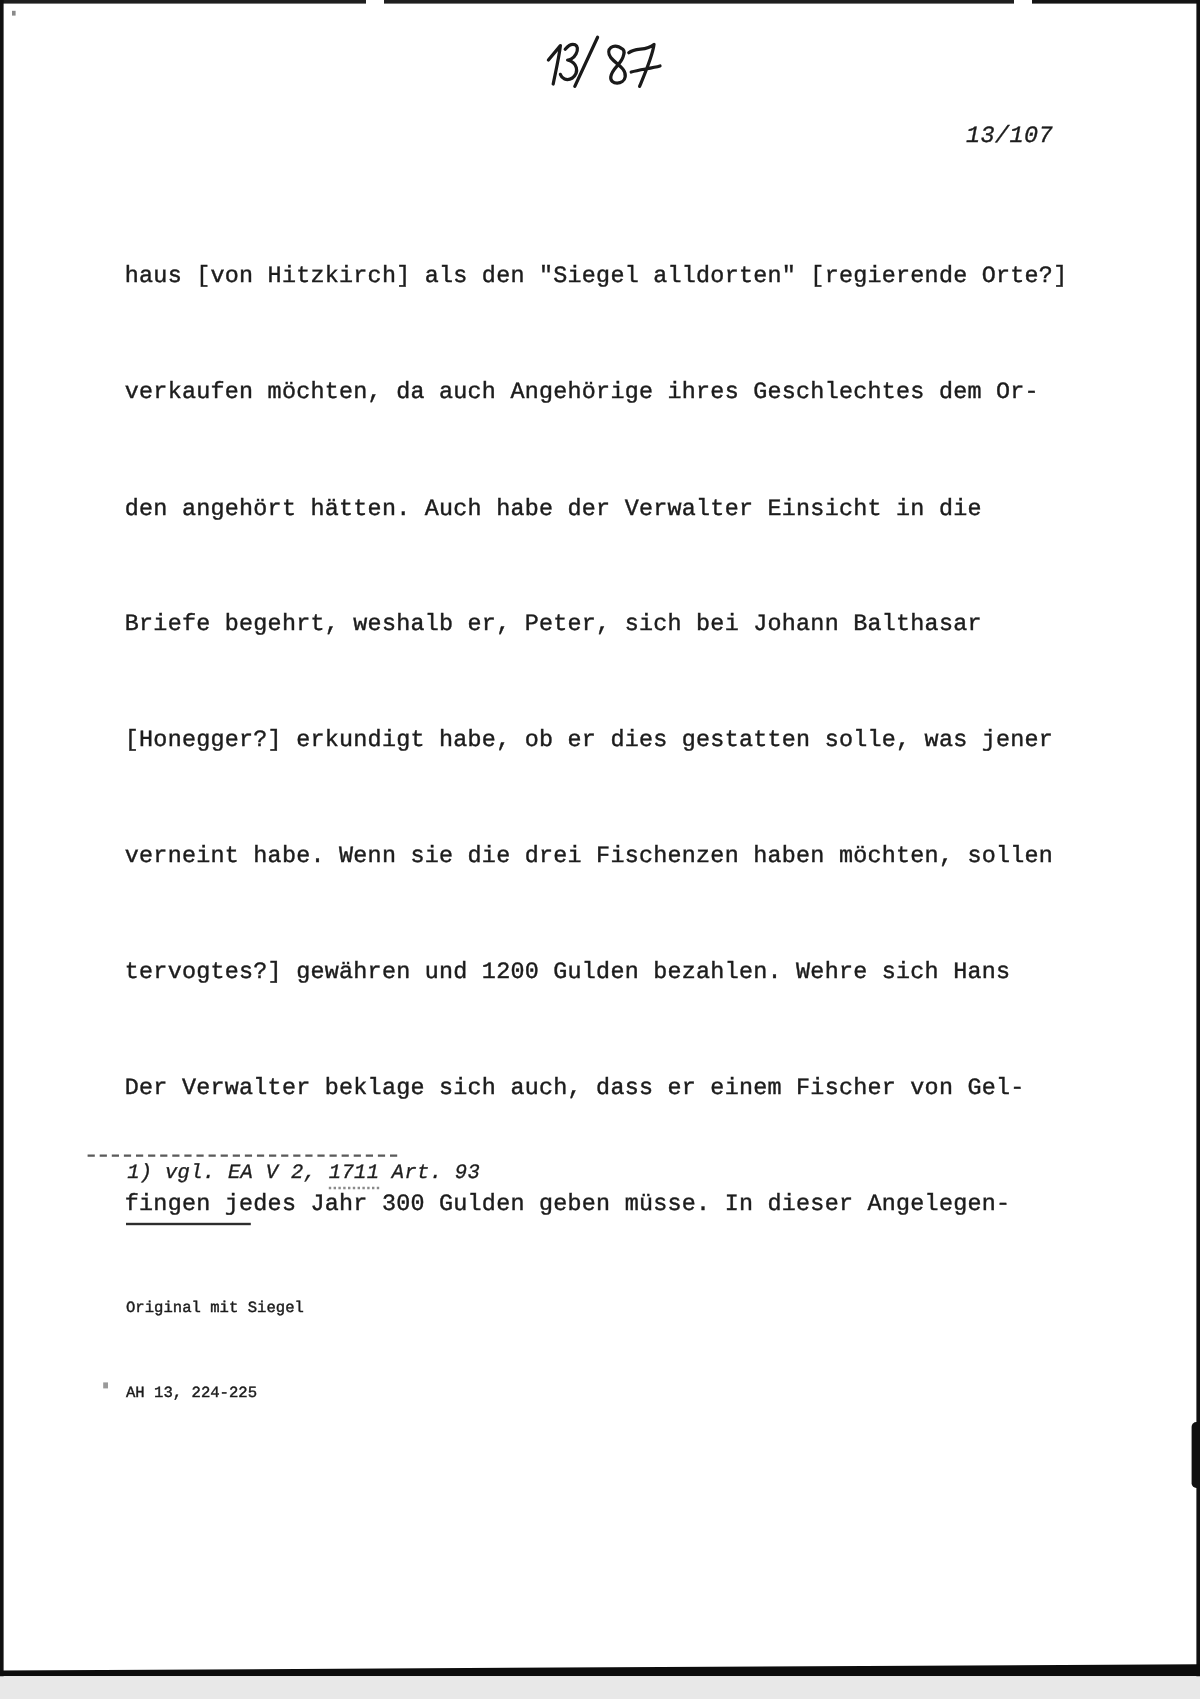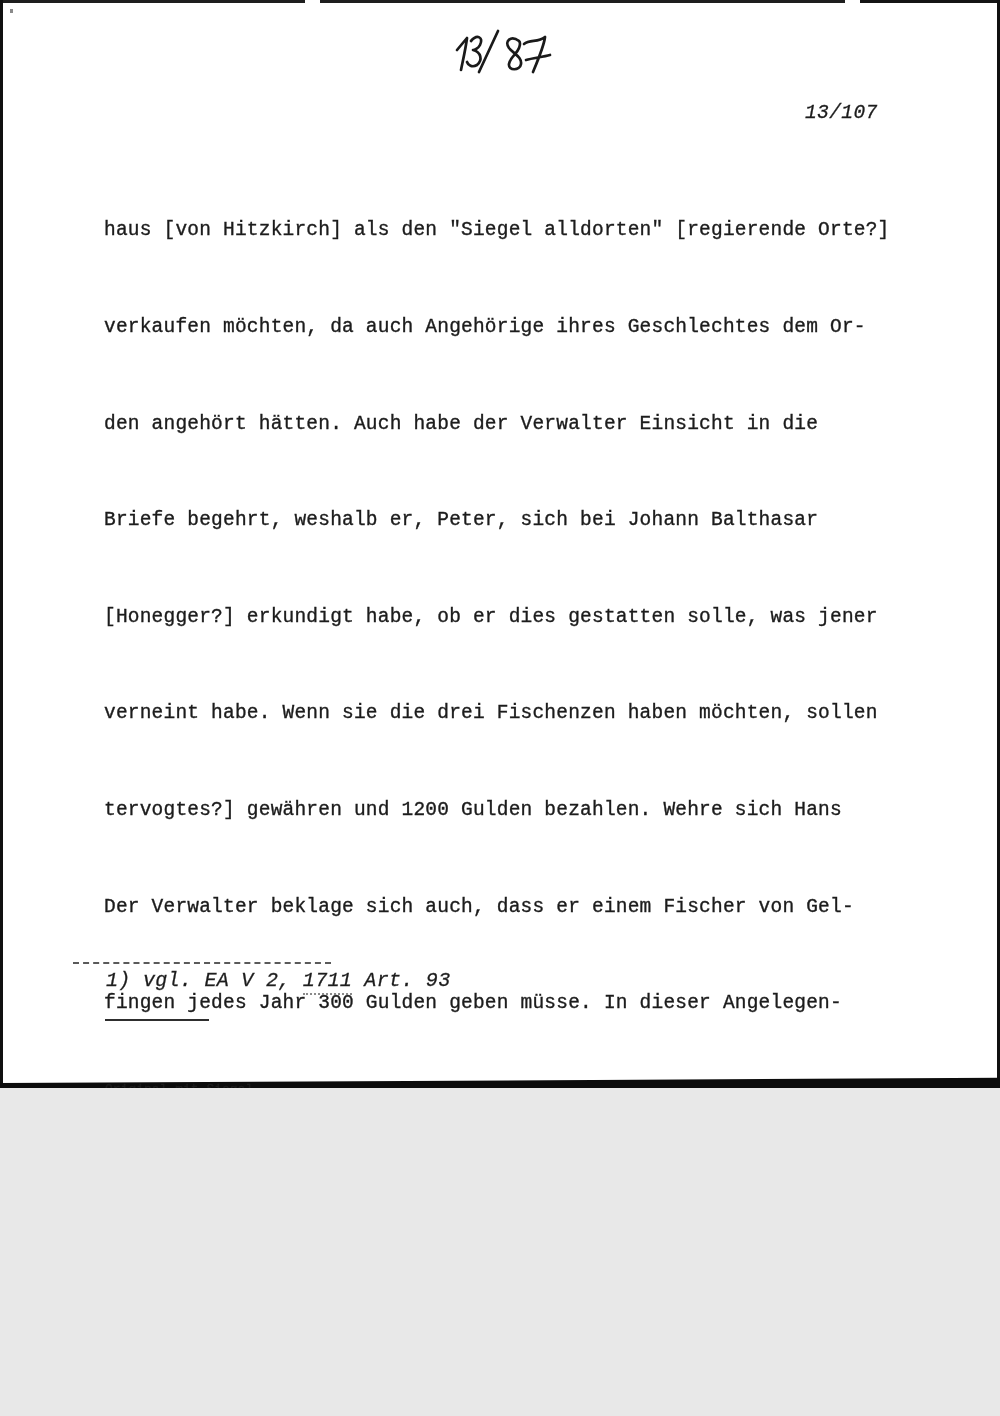--- a/index.html
+++ b/index.html
@@ -1,17 +1,17 @@
 <!DOCTYPE html>
 <html><head>
 <meta charset="utf-8">
 <style>
   html,body { margin:0; padding:0; background:#e8e8e8; }
   .page {
-    position:relative; width:1000px; height:1088px; margin:0 auto;
+    position:relative; width:1000px; height:1397px; margin:0 auto;
     background:#ffffff; overflow:hidden;
     font-family:"Liberation Mono", monospace; color:#1c1c1c;
   }
   
   .edge-top {
     position:absolute; top:0; left:0; width:1000px; height:3px;
     background:linear-gradient(90deg,
       #1e1e1e 0%, #1e1e1e 30.5%, transparent 30.5%, transparent 32%,
       #1e1e1e 32%, #1e1e1e 84.5%, transparent 84.5%, transparent 86%,
       #141414 86%, #141414 100%);
@@ -45,21 +45,21 @@
     white-space:pre; -webkit-text-stroke:0.35px #1c1c1c;
   }
 
   
   .footnote-rule {
     position:absolute; left:73px; top:962px; width:258px; height:0;
     border-top:2px dashed #5a5a5a;
   }
   .footnote {
     position:absolute; left:106px; top:969px;
-    font-size:20px; font-style:italic; letter-spacing:0.3px; white-space:pre;
+    font-size:17px; font-style:italic; letter-spacing:0.3px; white-space:pre;
     -webkit-text-stroke:0.3px #2a2a2a;
   }
   .footnote .dotted-underline { border-bottom:2px dotted #8a8a8a; padding-bottom:1px; }
 
   
   .sig-rule {
     position:absolute; left:105px; top:1019px; width:104px; height:0;
     border-top:2.5px solid #2e2e2e;
   }
   .provenance {

